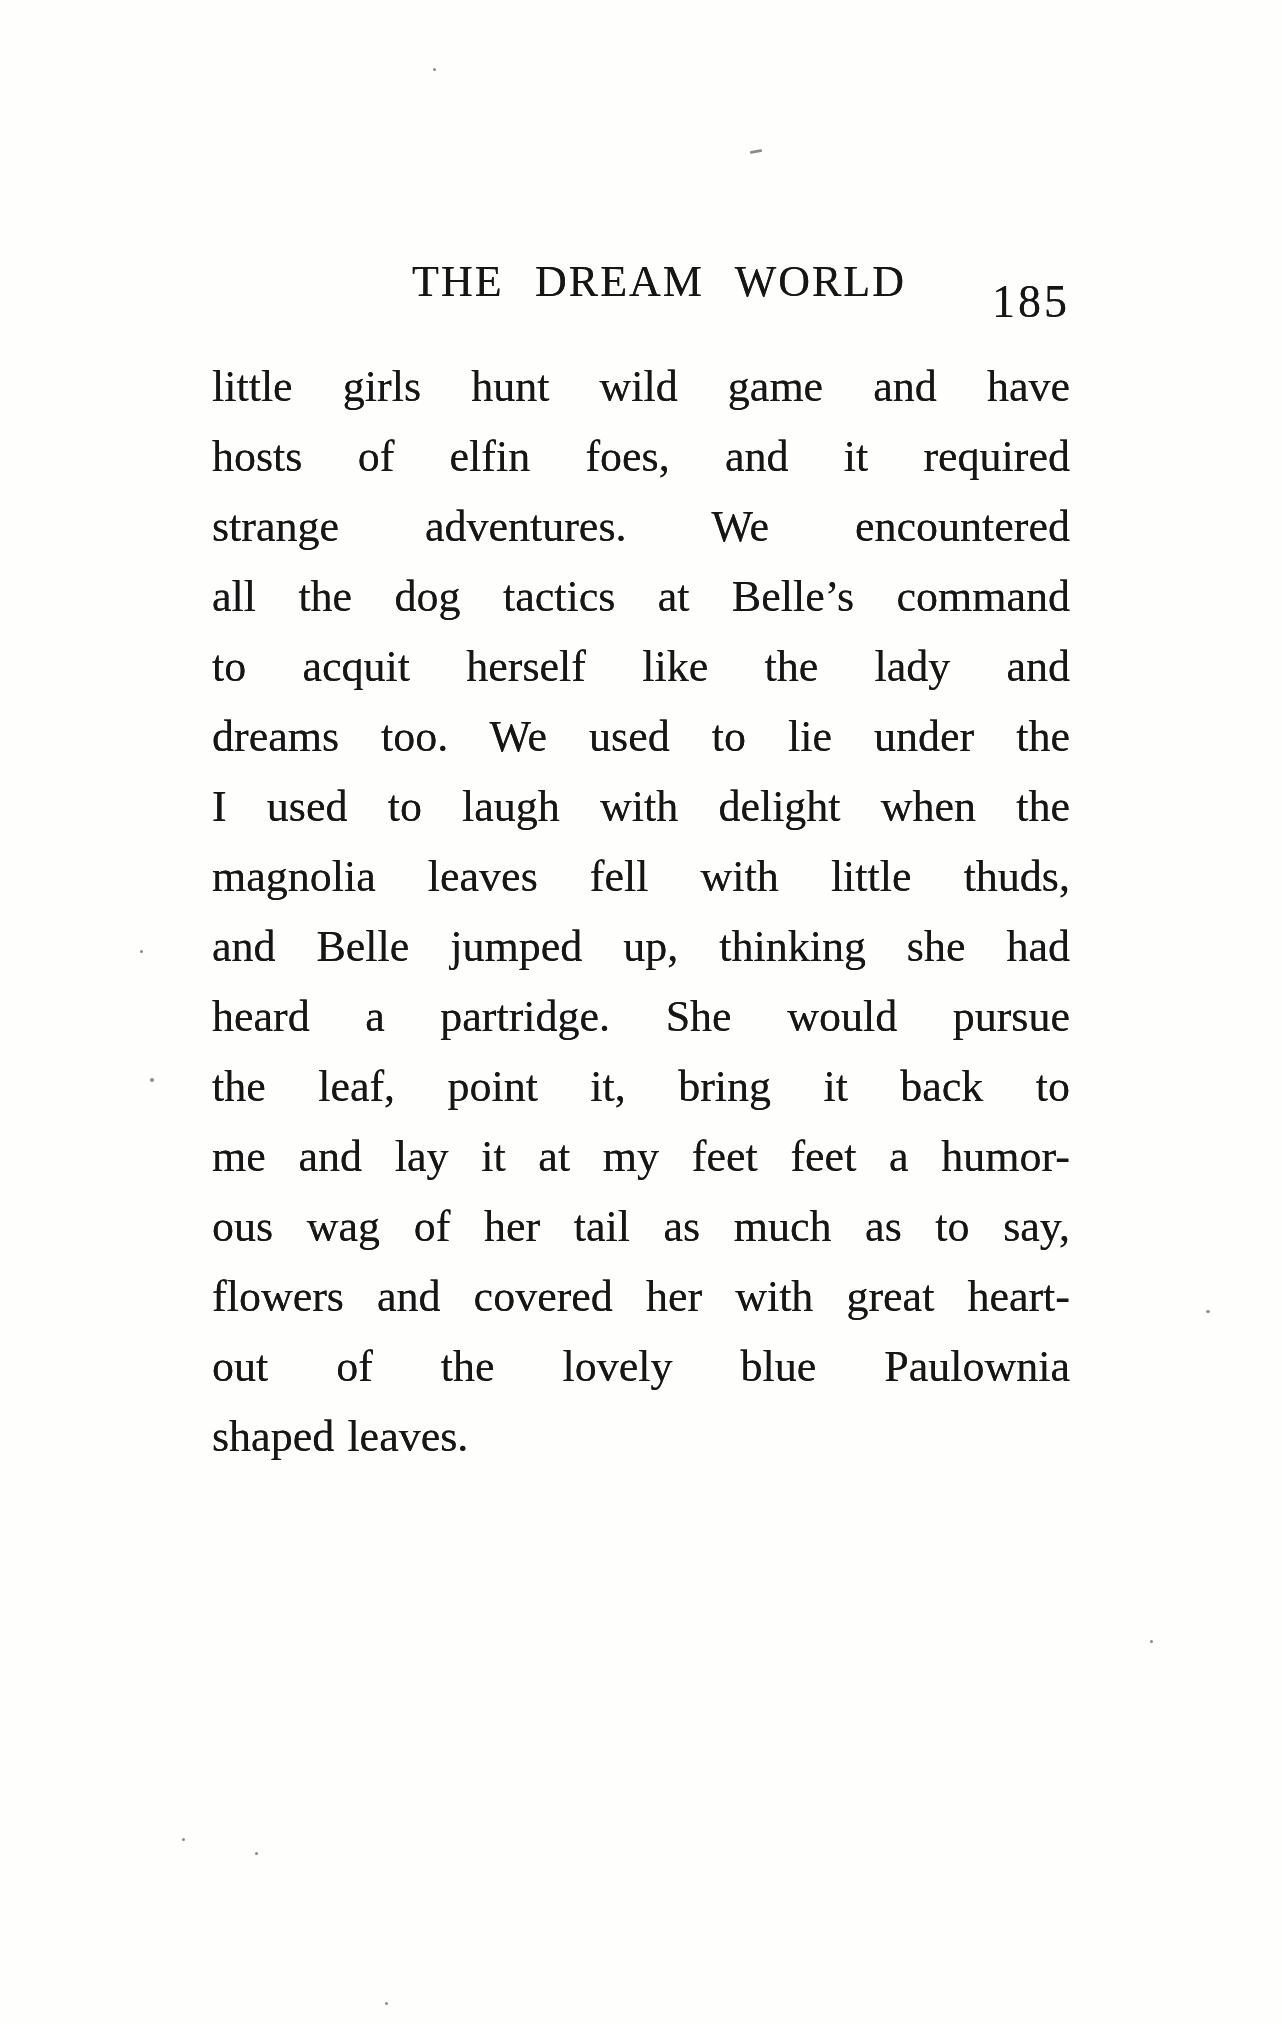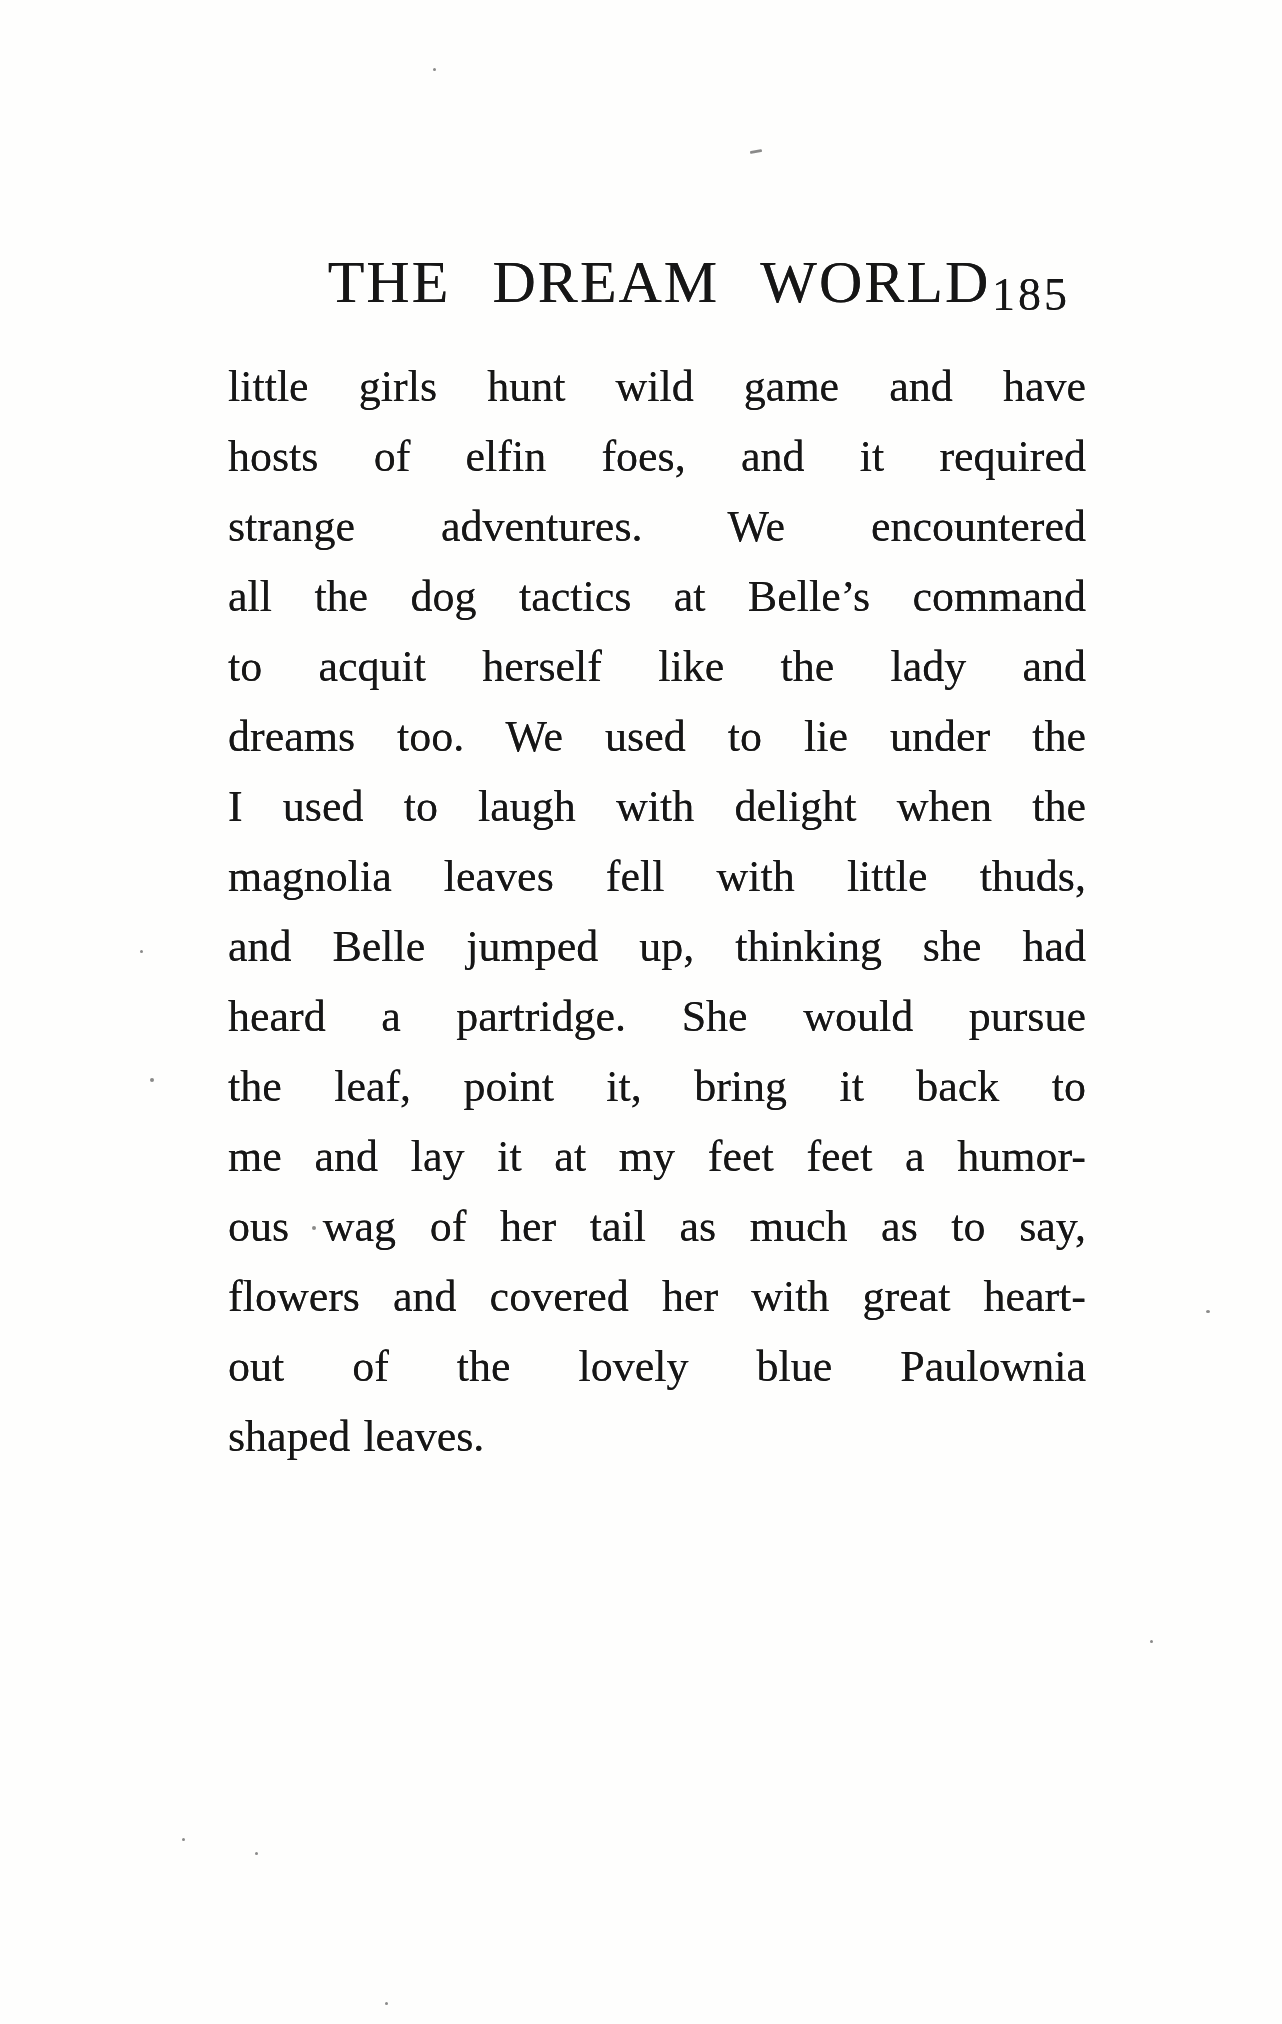--- a/index.html
+++ b/index.html
@@ -17,43 +17,42 @@
     position: absolute;
     top: 256px;
     left: 212px;
     width: 858px;
     height: 60px;
   }
   .running-title {
     position: absolute;
     left: 50%;
     transform: translateX(calc(-50% + 18px));
-    font-size: 60px;
+    font-size: 44px;
     line-height: 52px;
     letter-spacing: 2px;
     word-spacing: 0.42em;
     white-space: nowrap;
     text-shadow: 0 0 0.5px rgba(20,20,20,0.85);
   }
   .folio {
     position: absolute;
     right: 0;
-    top: 13px;
+    top: 20px;
     font-size: 46px;
     line-height: 52px;
     letter-spacing: 3px;
     text-shadow: 0 0 0.5px rgba(20,20,20,0.85);
   }
   
   .text-block {
     position: absolute;
     top: 352px;
     left: 212px;
     width: 858px;
-    margin-left: 16px;
   }
   .line {
     font-size: 44px;
     line-height: 70px;
     height: 70px;
     text-align: justify;
     text-align-last: justify;
     word-spacing: 0.05em;
     text-shadow: 0 0 0.5px rgba(20,20,20,0.85);
   }

